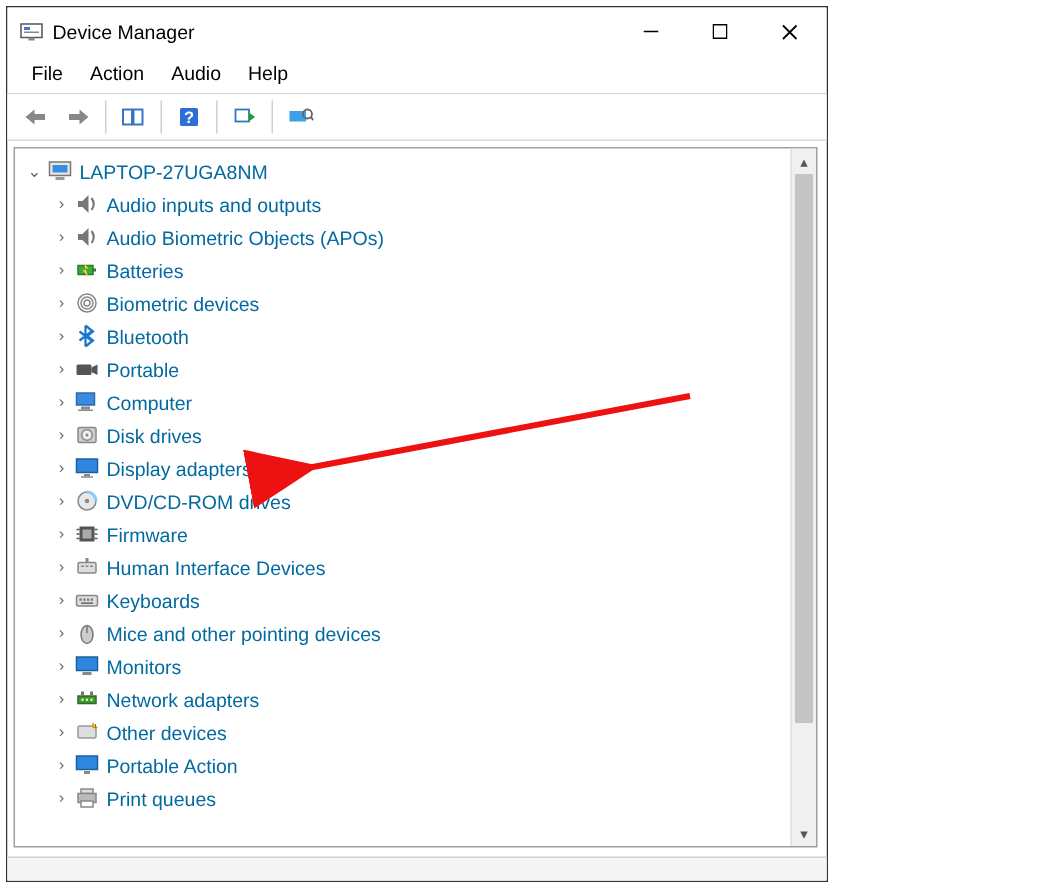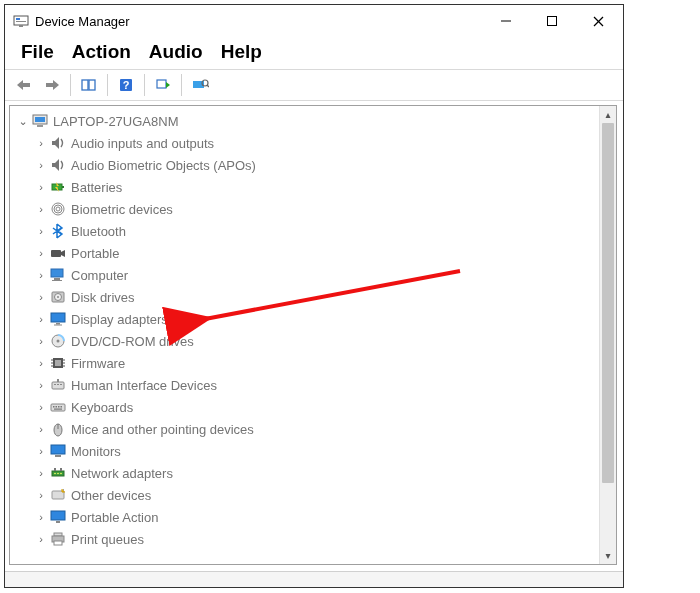--- a/index.html
+++ b/index.html
@@ -9,21 +9,21 @@
     background: #fff;
     font-family: "Segoe UI", Tahoma, sans-serif;
     font-size: 13px;
     color: #000;
     width: 700px;
     height: 593px;
     overflow: hidden;
   }
   .outer-frame {
     border: 1px solid #333;
-    width: 620px;
+    width: 548px;
     height: 584px;
     background: #fff;
     position: relative;
   }
   .window {
     width: 100%;
     height: 100%;
     display: flex;
     flex-direction: column;
     background: #fff;
@@ -46,21 +46,21 @@
     width: 46px; height: 30px;
     display: flex; align-items: center; justify-content: center;
     font-size: 13px; color: #000;
   }
   .menubar {
     display: flex;
     padding: 2px 8px 4px 8px;
     gap: 2px;
     border-bottom: 1px solid #d9d9d9;
   }
-  .menu-item { padding: 2px 8px; font-size: 19px; font-weight: bold; }
+  .menu-item { padding: 2px 8px; font-size: 13px; }
   .toolbar {
     display: flex;
     align-items: center;
     padding: 3px 6px;
     gap: 2px;
     border-bottom: 1px solid #d9d9d9;
     background: #fff;
   }
   .tool-btn {
     width: 26px; height: 24px;
@@ -123,21 +123,21 @@
     font-size: 11px;
     margin-right: 1px;
     user-select: none;
   }
   .dev-icon {
     width: 18px; height: 18px;
     margin-right: 4px;
     display: inline-flex; align-items: center; justify-content: center;
   }
   .dev-icon svg { width: 16px; height: 16px; }
-  .node-label { font-size: 13px; color: #737373; }
+  .node-label { font-size: 13px; color: #0369a1; }
   .indent-0 { padding-left: 0px; }
   .indent-1 { padding-left: 18px; }
   .statusbar {
     height: 16px;
     border-top: 1px solid #d0d0d0;
     background: #f5f5f5;
   }
   .arrow-overlay {
     position: absolute;
     pointer-events: none;

